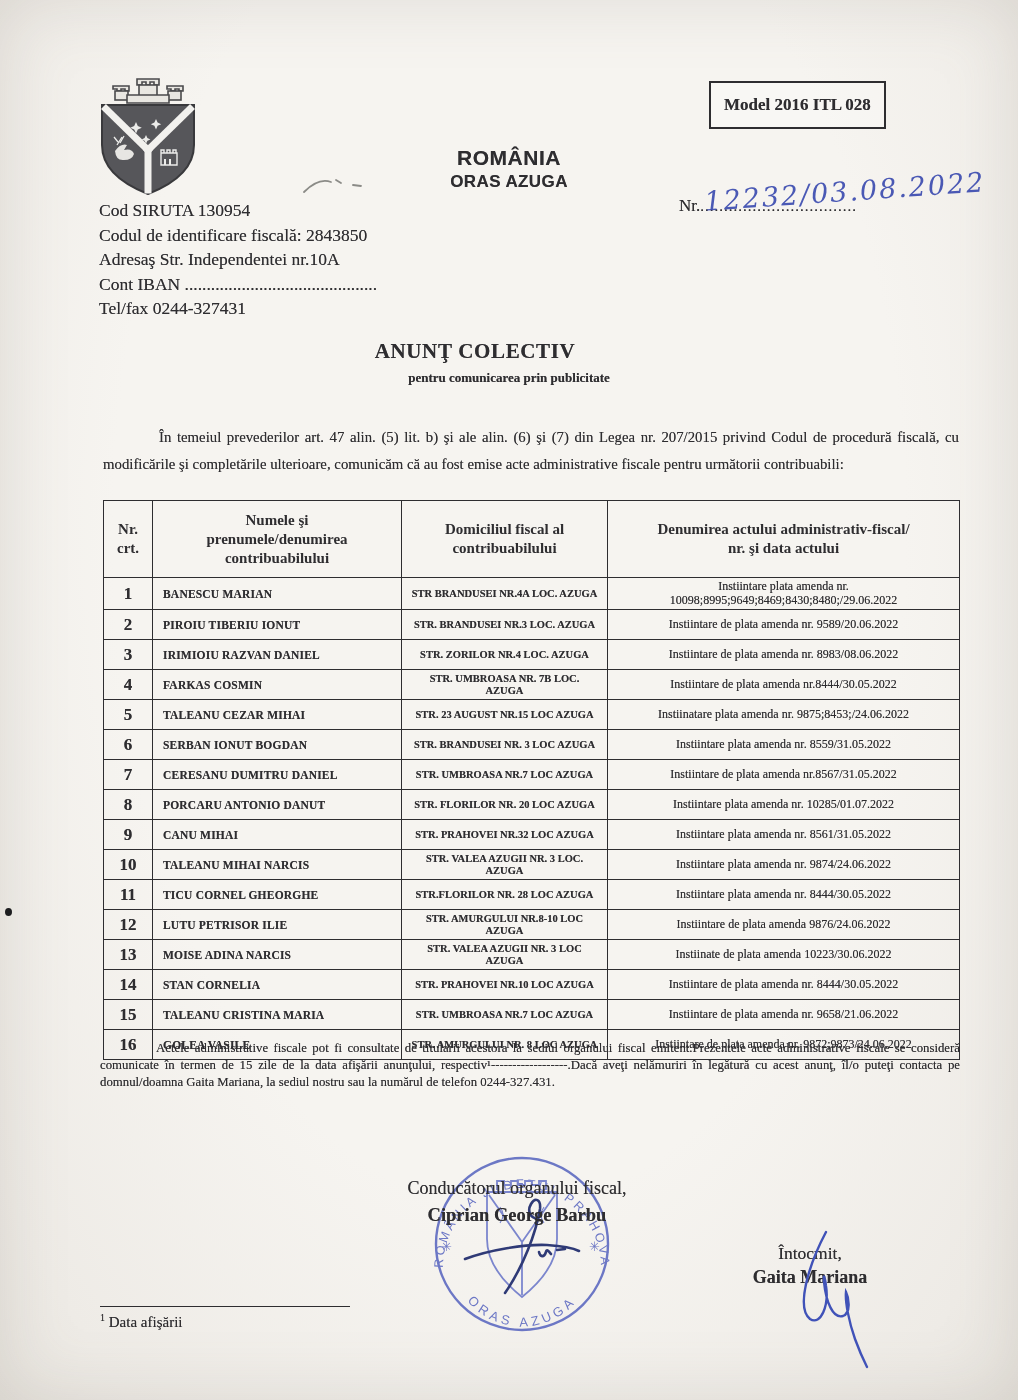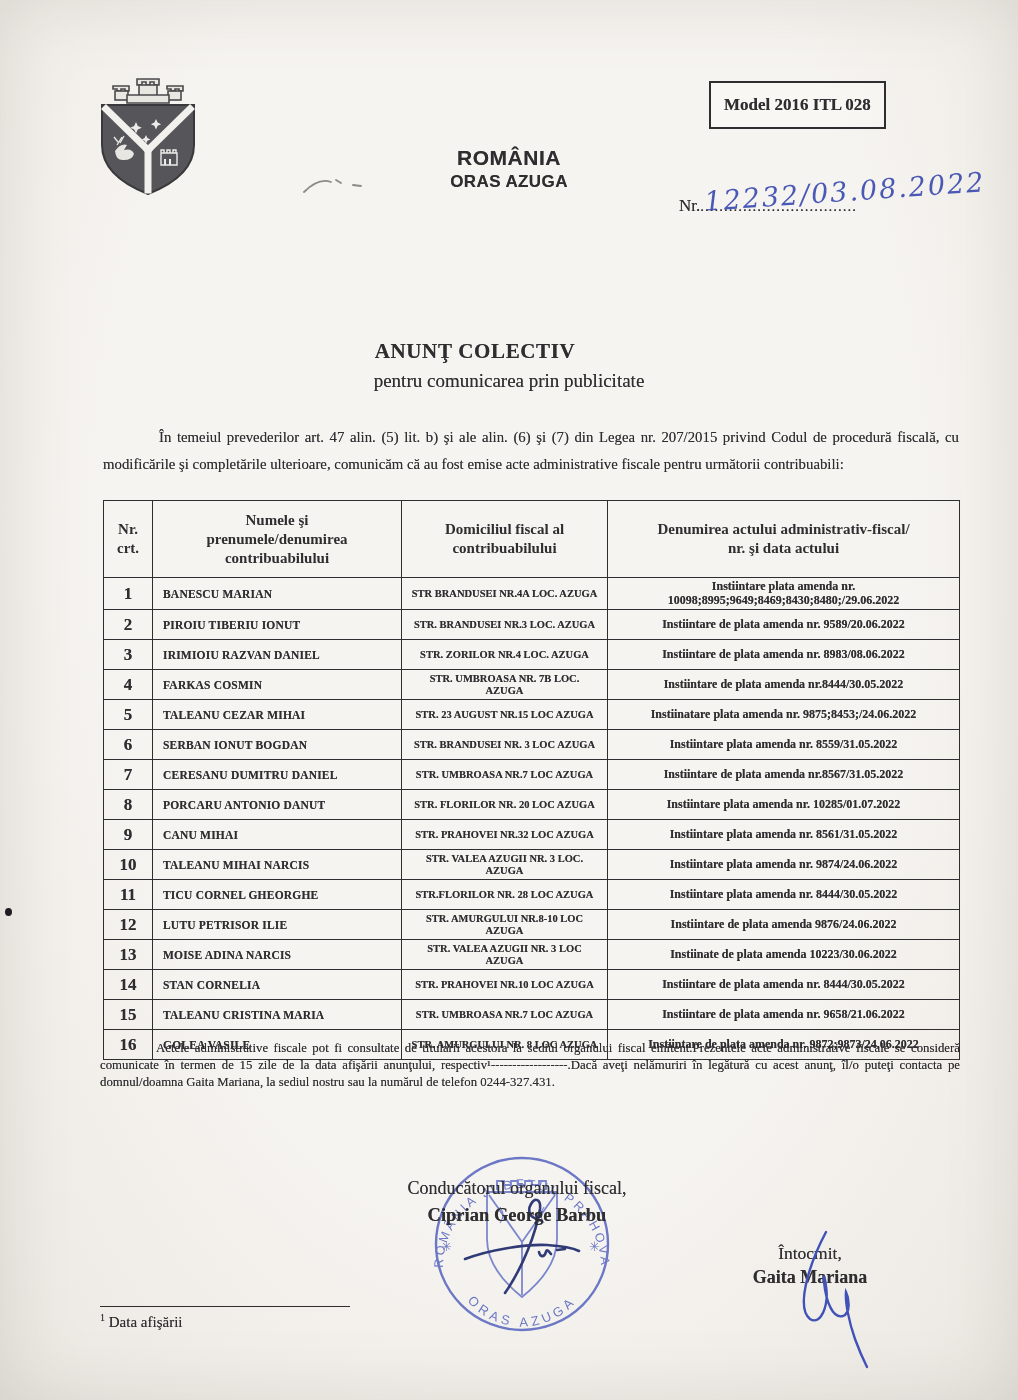--- a/index.html
+++ b/index.html
@@ -20,33 +20,33 @@
   .model-box{left:709px;top:81px;border:2px solid #2e2d30;padding:12px 13px;
     font-weight:bold;font-size:17px;background:rgba(255,255,255,.25);}
   .info-block{left:99px;top:198px;font-size:17.5px;line-height:24.6px;}
   .nr-line{left:679px;top:196px;font-size:17px;}
   .nr-dots{letter-spacing:1px;font-size:15px;}
   .nr-hand{left:704px;top:176px;font-size:27px;font-style:italic;color:#3c4cb0;
     transform:rotate(-4deg);font-family:"DejaVu Serif",serif;letter-spacing:2px;opacity:.92;}
 
   
   .title{left:0;top:339px;width:950px;text-align:center;font-size:21px;font-weight:bold;letter-spacing:.6px;}
-  .subtitle{left:0;top:370px;width:1018px;text-align:center;font-size:19px;font-weight:normal;}
+  .subtitle{left:0;top:370px;width:1018px;text-align:center;font-size:13px;font-weight:bold;}
   .intro{left:103px;top:424px;width:856px;font-size:14.8px;line-height:27px;
     text-align:justify;text-indent:56px;}
 
   
   table.doc{position:absolute;left:103px;top:500px;width:856px;border-collapse:collapse;table-layout:fixed;}
   table.doc th,table.doc td{border:1.5px solid #2e2d30;overflow:hidden;}
   table.doc th{font-size:15px;font-weight:bold;height:72px;vertical-align:middle;
     text-align:center;line-height:19px;padding:2px 4px;}
   td.c-nr{font-size:17px;font-weight:bold;text-align:center;}
   td.c-name{font-size:11.5px;font-weight:bold;padding:2px 4px 2px 10px;letter-spacing:.2px;}
   td.c-addr{font-size:10.5px;font-weight:bold;text-align:center;line-height:11.5px;padding:2px 8px;}
-  td.c-act{font-size:12px;font-weight:bold;text-align:center;line-height:13.5px;padding:2px 6px;}
+  td.c-act{font-size:12px;font-weight:normal;text-align:center;line-height:13.5px;padding:2px 6px;}
   tr.rowb{height:30px;}
 
   
   .footer-para{left:100px;top:1040px;width:860px;font-size:12.8px;line-height:17px;
     text-align:justify;text-indent:56px;}
   .conducator{left:366px;top:1178px;width:302px;text-align:center;font-size:18px;z-index:3;}
   .conducator-name{left:366px;top:1205px;width:302px;text-align:center;font-size:18.5px;font-weight:bold;z-index:3;}
   .intocmit{left:715px;top:1243px;width:190px;text-align:center;font-size:17.5px;}
   .intocmit-name{left:715px;top:1267px;width:190px;text-align:center;font-size:18px;font-weight:bold;}
   .footnote-line{left:100px;top:1306px;width:250px;border-top:1.6px solid #2e2d30;height:0;}
@@ -108,20 +108,27 @@
     </svg>
   </div>
 
   <div class="abs romania-block soft">
     <div class="country">ROMÂNIA</div>
     <div class="city">ORAS AZUGA</div>
   </div>
 
   <div class="abs model-box soft">Model 2016 ITL 028</div>
 
+  <div class="abs info-block soft">
+    <div>Cod SIRUTA 130954</div>
+    <div>Codul de identificare fiscală: 2843850</div>
+    <div>Adresaş Str. Independentei nr.10A</div>
+    <div>Cont IBAN ............................................</div>
+    <div>Tel/fax 0244-327431</div>
+  </div>
 
   <div class="abs nr-line soft">
     <span>Nr.</span><span class="nr-dots">.................................</span>
   </div>
   <div class="abs nr-hand">12232/03.08.2022</div>
 
   <div class="abs title soft">ANUNŢ COLECTIV</div>
   <div class="abs subtitle soft">pentru comunicarea prin publicitate</div>
 
   <div class="abs intro soft">În temeiul prevederilor art. 47 alin. (5) lit. b) şi ale alin. (6) şi (7) din Legea nr. 207/2015 privind Codul de procedură fiscală, cu modificările şi completările ulterioare, comunicăm că au fost emise acte administrative fiscale pentru următorii contribuabili:</div>

